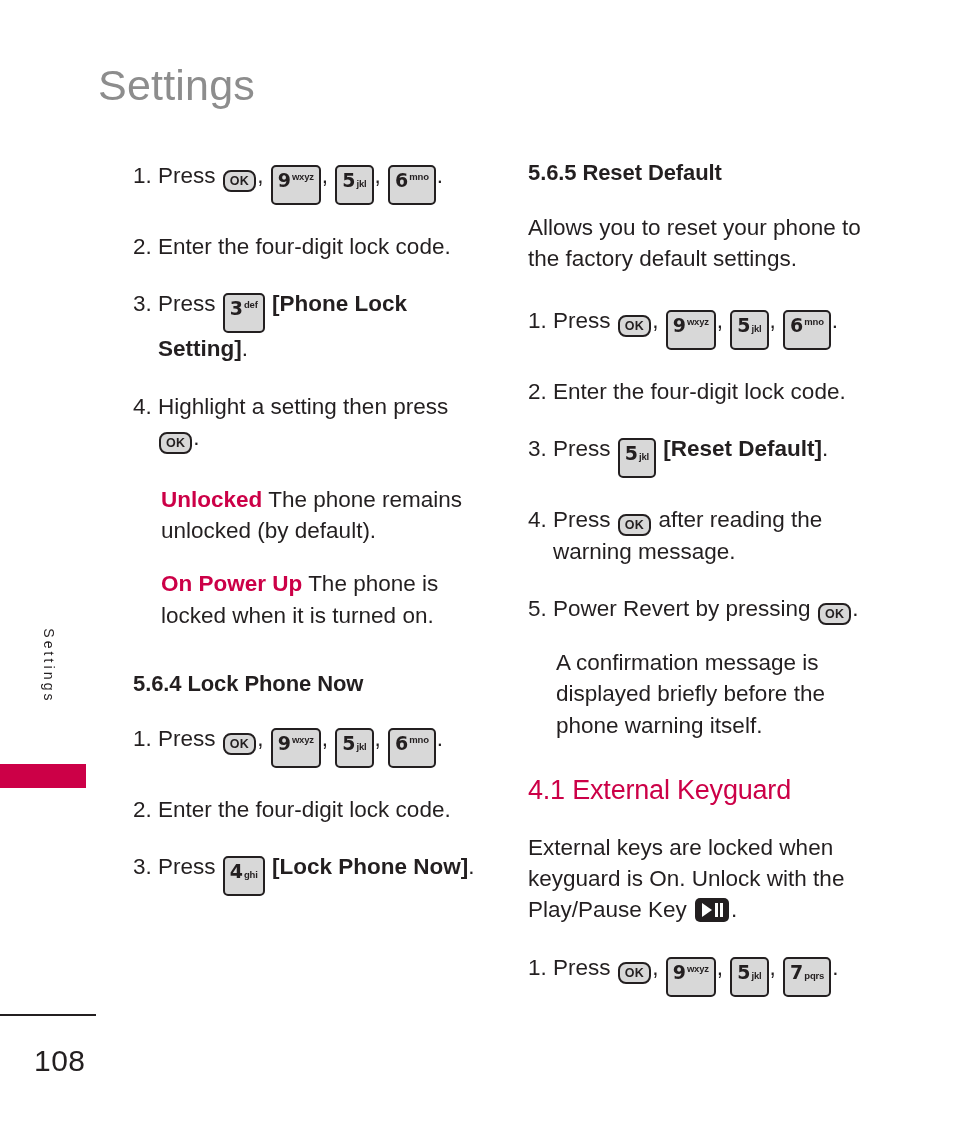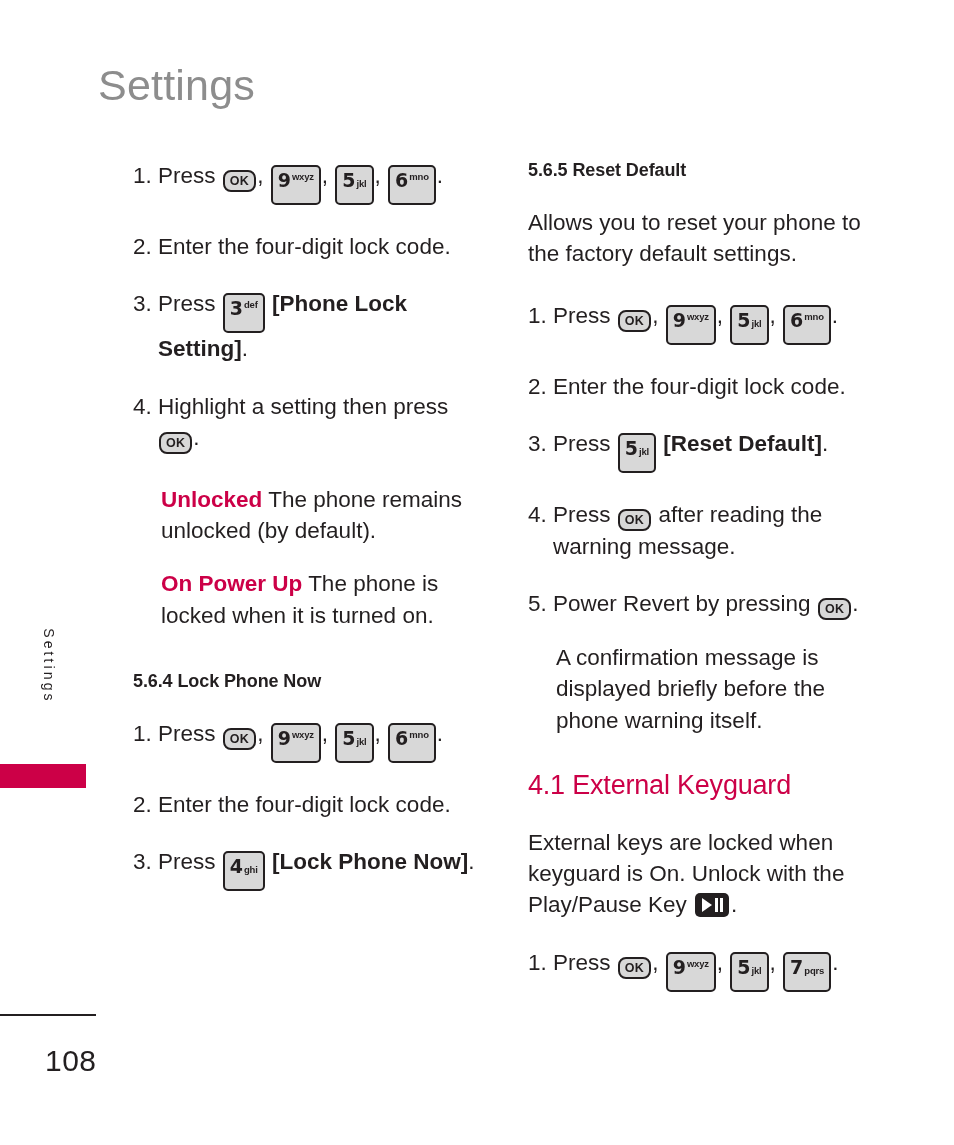--- a/index.html
+++ b/index.html
@@ -70,21 +70,21 @@
     display: flex;
     align-items: flex-start;
   }
   .li-num {
     flex: 0 0 auto;
     min-width: 25px;
   }
   .li-body { flex: 1 1 auto; }
 
   .h-sub {
-    font-size: 18px;
+    font-size: 22px;
     font-weight: bold;
     color: #231f20;
     margin: 0;
     letter-spacing: -0.1px;
   }
   .h-major {
     font-size: 27px;
     font-weight: 400;
     color: #cc0047;
     margin: 0;
@@ -183,21 +183,21 @@
   .footer-rule {
     position: absolute;
     left: 0;
     top: 1014px;
     width: 96px;
     height: 2px;
     background: #231f20;
   }
   .page-number {
     position: absolute;
-    left: 45px;
+    left: 34px;
     top: 1044px;
     font-size: 30px;
     color: #231f20;
     letter-spacing: 0.5px;
   }
 </style>
 </head>
 <body>
 
 <div class="page-title">Settings</div>

